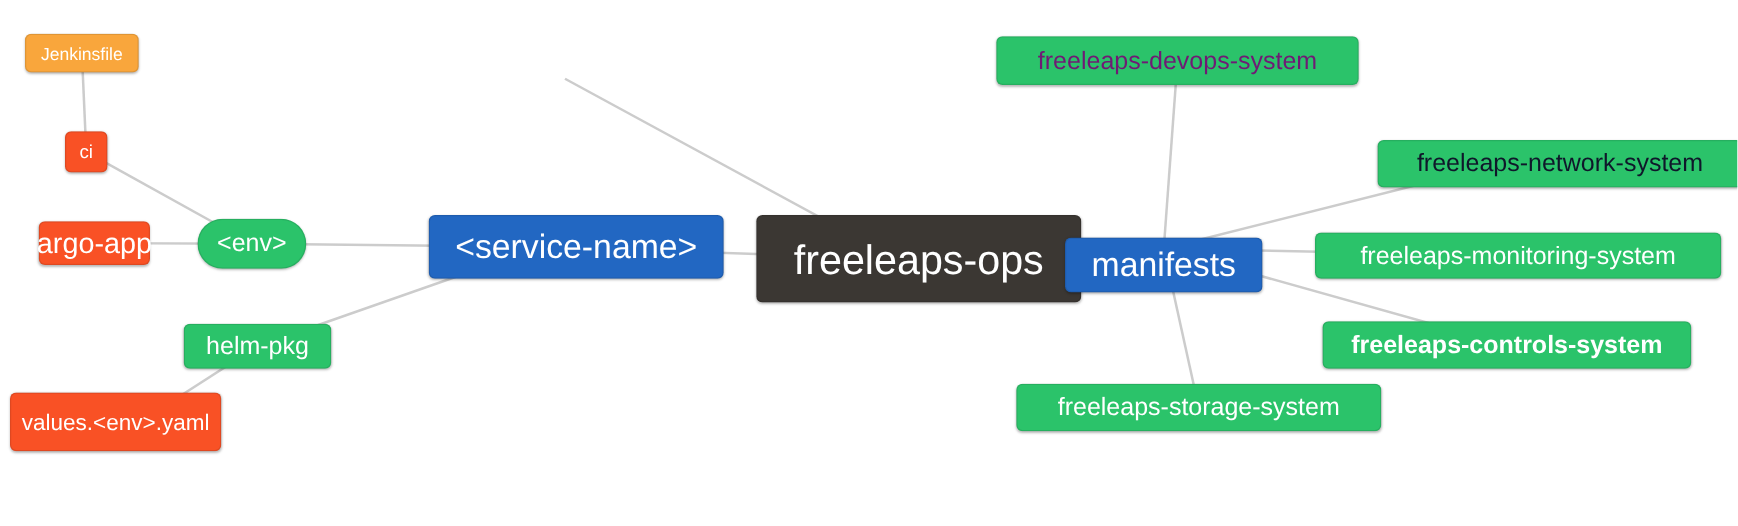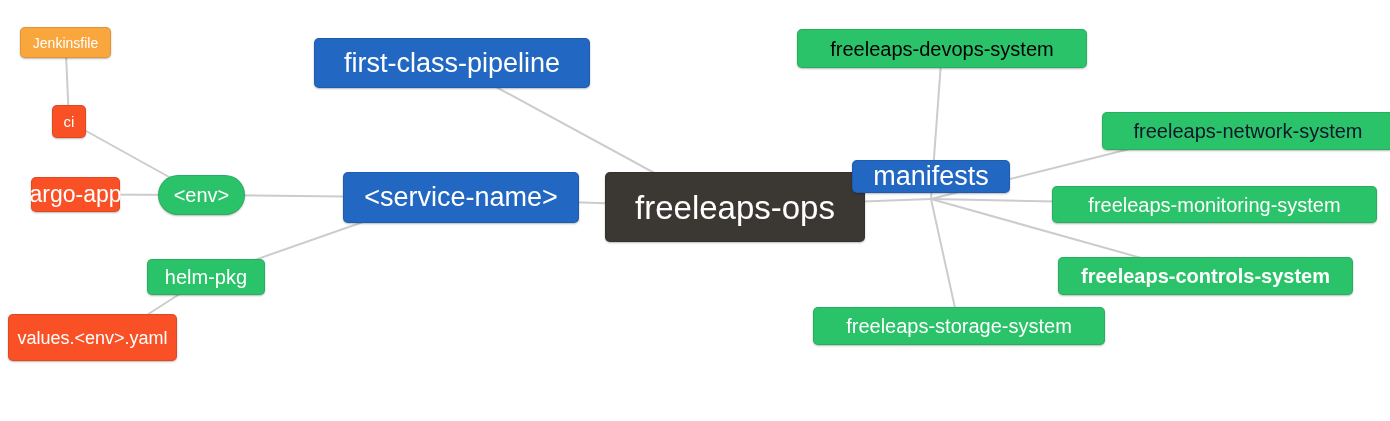--- a/index.html
+++ b/index.html
@@ -54,48 +54,45 @@
       <line x1="717" y1="207" x2="931" y2="199" stroke="#cccccc" stroke-width="2"></line>
       <line x1="931" y1="199" x2="942" y2="48.5" stroke="#cccccc" stroke-width="2"></line>
       <line x1="931" y1="199" x2="1201" y2="131" stroke="#cccccc" stroke-width="2"></line>
       <line x1="931" y1="199" x2="1214.5" y2="204.5" stroke="#cccccc" stroke-width="2"></line>
       <line x1="931" y1="199" x2="1205.5" y2="276" stroke="#cccccc" stroke-width="2"></line>
       <line x1="931" y1="199" x2="959" y2="326" stroke="#cccccc" stroke-width="2"></line>
     </svg>
 <div class="mm-node" style="left: 587px; top: 172px; width: 260px; height: 70px; background: rgb(59, 55, 51); font-size: 33px; color: rgb(255, 255, 255); margin-left: 18px;">
       <span>freeleaps-ops</span>
     </div>
-    <div class="mm-node" style="left: 314px; top: 38px; width: 276px; height: 50px; background: rgb(34, 103, 194); font-size: 27px; color: rgb(255, 255, 255);">
-      <span>first-class-pipeline</span>
-    </div>
     <div class="mm-node" style="left: 315px; top: 172px; width: 236px; height: 51px; background: rgb(34, 103, 194); font-size: 27px; color: rgb(255, 255, 255); margin-left: 28px;">
       <span>&lt;service-name&gt;</span>
     </div>
-    <div class="mm-node" style="left: 852px; top: 160px; width: 158px; height: 33px; background: rgb(34, 103, 194); font-size: 27px; color: rgb(255, 255, 255);">
+    <div class="mm-node" style="left: 852px; top: 190px; width: 158px; height: 44px; background: rgb(34, 103, 194); font-size: 27px; color: rgb(255, 255, 255);">
       <span>manifests</span>
     </div>
     <div class="mm-node" style="left: 158px; top: 175px; width: 87px; height: 40px; background: rgb(43, 195, 106); font-size: 20px; color: rgb(255, 255, 255); border-radius: 20px;">
       <span>&lt;env&gt;</span>
     </div>
     <div class="mm-node" style="left: 147px; top: 259px; width: 118px; height: 36px; background: rgb(43, 195, 106); font-size: 20px; color: rgb(255, 255, 255);">
       <span>helm-pkg</span>
     </div>
     <div class="mm-node" style="left: 52px; top: 105px; width: 34px; height: 33px; background: rgb(249, 81, 37); font-size: 15px; color: rgb(255, 255, 255);">
       <span>ci</span>
     </div>
     <div class="mm-node" style="left: 31px; top: 177px; width: 89px; height: 35px; background: rgb(249, 81, 37); font-size: 23px; color: rgb(255, 255, 255);">
       <span>argo-app</span>
     </div>
     <div class="mm-node" style="left: 8px; top: 314px; width: 169px; height: 47px; background: rgb(249, 81, 37); font-size: 18px; color: rgb(255, 255, 255);">
       <span>values.&lt;env&gt;.yaml</span>
     </div>
     <div class="mm-node" style="left: 20px; top: 27px; width: 91px; height: 31px; background: rgb(249, 166, 60); font-size: 14px; color: rgb(255, 255, 255);">
       <span>Jenkinsfile</span>
     </div>
-    <div class="mm-node" style="left: 797px; top: 29px; width: 290px; height: 39px; background: rgb(43, 195, 106); font-size: 20px; color: #000000;">
+    <div class="mm-node" style="left: 797px; top: 29px; width: 290px; height: 39px; background: rgb(43, 195, 106); font-size: 20px; color: #701a75;">
       <span>freeleaps-devops-system</span>
     </div>
     <div class="mm-node" style="left: 1102px; top: 112px; width: 292px; height: 38px; background: rgb(43, 195, 106); font-size: 20px; color: #0f172a;">
       <span>freeleaps-network-system</span>
     </div>
     <div class="mm-node" style="left: 1052px; top: 186px; width: 325px; height: 37px; background: rgb(43, 195, 106); font-size: 20px; color: rgb(255, 255, 255);">
       <span>freeleaps-monitoring-system</span>
     </div>
     <div class="mm-node" style="left: 1058px; top: 257px; width: 295px; height: 38px; background: rgb(43, 195, 106); font-size: 20px; color: rgb(255, 255, 255); font-weight: bold;">
       <span>freeleaps-controls-system</span>

